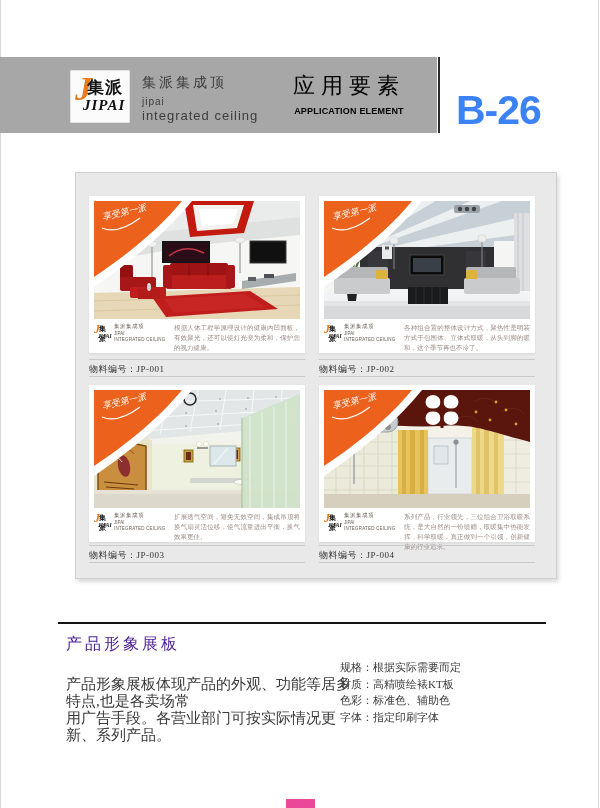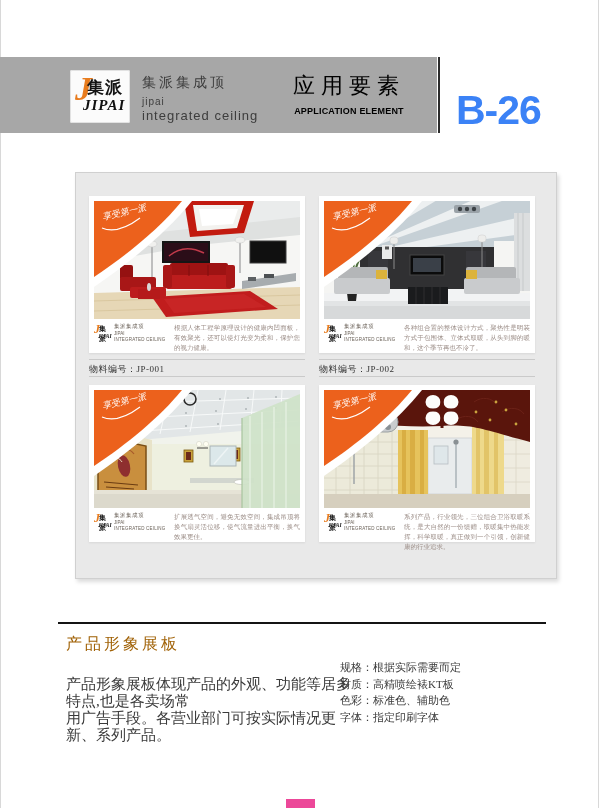--- a/index.html
+++ b/index.html
@@ -34,21 +34,21 @@
   .mcn{position:absolute;left:5px;top:1px;font-size:7px;font-weight:700;color:#151515;letter-spacing:0;}
   .men{position:absolute;left:4px;top:10px;font:italic 700 5.5px "Liberation Serif",serif;color:#151515;}
   .mini-lines{margin-left:20px;color:#6b6259;}
   .ml1{font-size:5.5px;letter-spacing:0.5px;}
   .ml2{font-size:4.5px;margin-top:1px;}
   .ml3{font-size:4.5px;margin-top:1px;letter-spacing:0.2px;}
   .desc{flex:1;margin-left:6px;font-size:6.5px;line-height:1.55;color:#9c8e88;text-align:justify;}
   .caption{position:absolute;width:216px;height:13px;border-top:1px solid #cacaca;border-bottom:1px solid #cacaca;text-align:left;font-size:9px;color:#333;font-family:"Liberation Serif",serif;padding-top:3px;letter-spacing:0.5px;}
   
   .footer-rule{position:absolute;left:58px;top:622px;width:488px;height:2px;background:#141414;}
-  .footer-title{position:absolute;left:66px;top:634px;font-size:16px;letter-spacing:3px;color:#a16207;font-family:"Liberation Serif",serif;}
+  .footer-title{position:absolute;left:66px;top:634px;font-size:16px;letter-spacing:3px;color:#4c1d95;font-family:"Liberation Serif",serif;}
   .footer-para{position:absolute;left:66px;top:676px;width:290px;font-size:15px;line-height:17px;color:#3a3a3a;font-family:"Liberation Serif",serif;}
   .specs{position:absolute;left:340px;top:659px;font-size:11px;line-height:16.5px;color:#3a3a3a;font-family:"Liberation Serif",serif;}
   .spec-row{white-space:nowrap;}
   .page-num-box{position:absolute;left:286px;top:760px;width:29px;height:30px;background:#ec4899;color:#ffffff;text-align:center;font:400 16px/30px "Liberation Serif",serif;margin-top:39px;}
 </style>
 </head>
 <body>
 
 <div class="page-edge" style="left:0;"></div>
 <div class="page-edge" style="left:598px;"></div>
@@ -298,20 +298,23 @@
         </div>
         <div class="mini-lines">
           <div class="ml1">集派集成顶</div>
           <div class="ml2">JIPAI</div>
           <div class="ml3">INTEGRATED CEILING</div>
         </div>
       </div>
       <div class="desc">扩展透气空间，避免无效空间，集成吊顶将换气扇灵活位移，使气流量进出平衡，换气效果更佳。</div>
     </div>
   </div>
+  <div class="caption" style="left:13px;top:372px;">
+    <span>物料编号：</span><span>JP-003</span>
+  </div>
 
   <div class="card" style="left:243px;top:212px;">
     <svg class="scene" viewBox="0 0 206 118" preserveAspectRatio="none">
       <rect width="206" height="118" fill="#f4f1e9"></rect>
       <rect x="0" y="40" width="74" height="70" fill="#eceada"></rect>
       <g stroke="#d8d4c2" stroke-width="0.8">
         <line x1="12" y1="40" x2="12" y2="110"></line>
           <line x1="26" y1="40" x2="26" y2="110"></line>
         <line x1="40" y1="40" x2="40" y2="110"></line>
           <line x1="54" y1="40" x2="54" y2="110"></line>
@@ -397,20 +400,23 @@
         </div>
         <div class="mini-lines">
           <div class="ml1">集派集成顶</div>
           <div class="ml2">JIPAI</div>
           <div class="ml3">INTEGRATED CEILING</div>
         </div>
       </div>
       <div class="desc">系列产品，行业领先，三位组合卫浴取暖系统，是大自然的一份馈赠，取暖集中热能发挥，科学取暖，真正做到一个引领，创新健康的行业追求。</div>
     </div>
   </div>
+  <div class="caption" style="left:243px;top:372px;">
+    <span>物料编号：</span><span>JP-004</span>
+  </div>
 
 </div>
 
 <div class="footer-rule"></div>
 <div class="footer-title">产品形象展板</div>
 <div class="footer-para">
   <div>产品形象展板体现产品的外观、功能等居多特点,也是各卖场常</div>
   <div>用广告手段。各营业部门可按实际情况更新、系列产品。</div>
 </div>
 <div class="specs">

